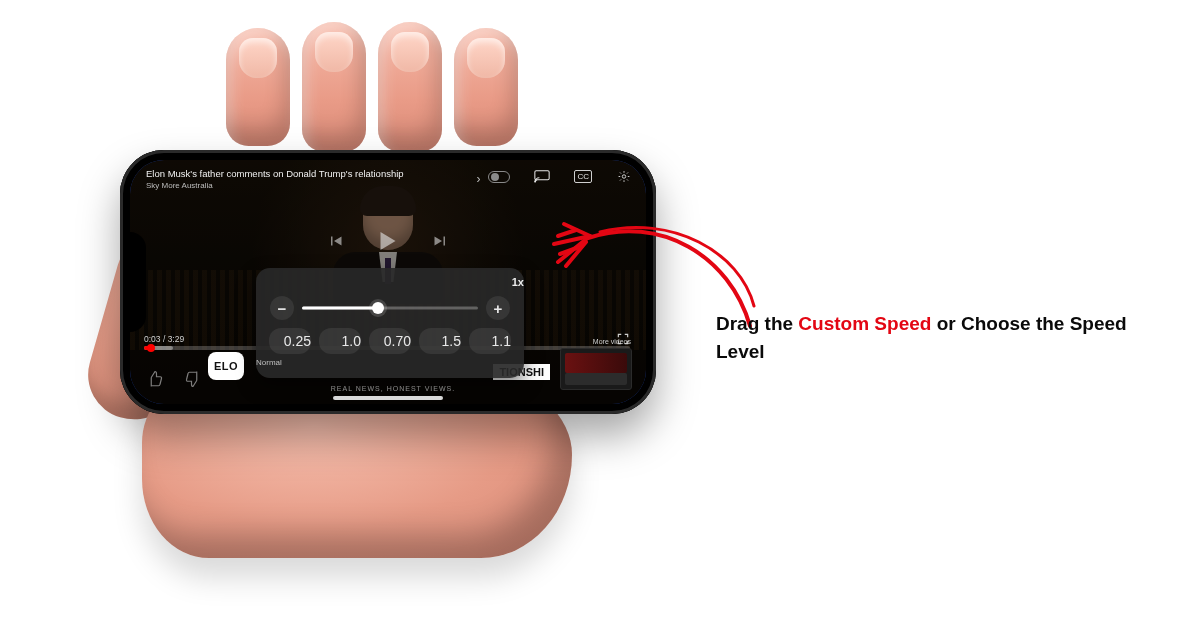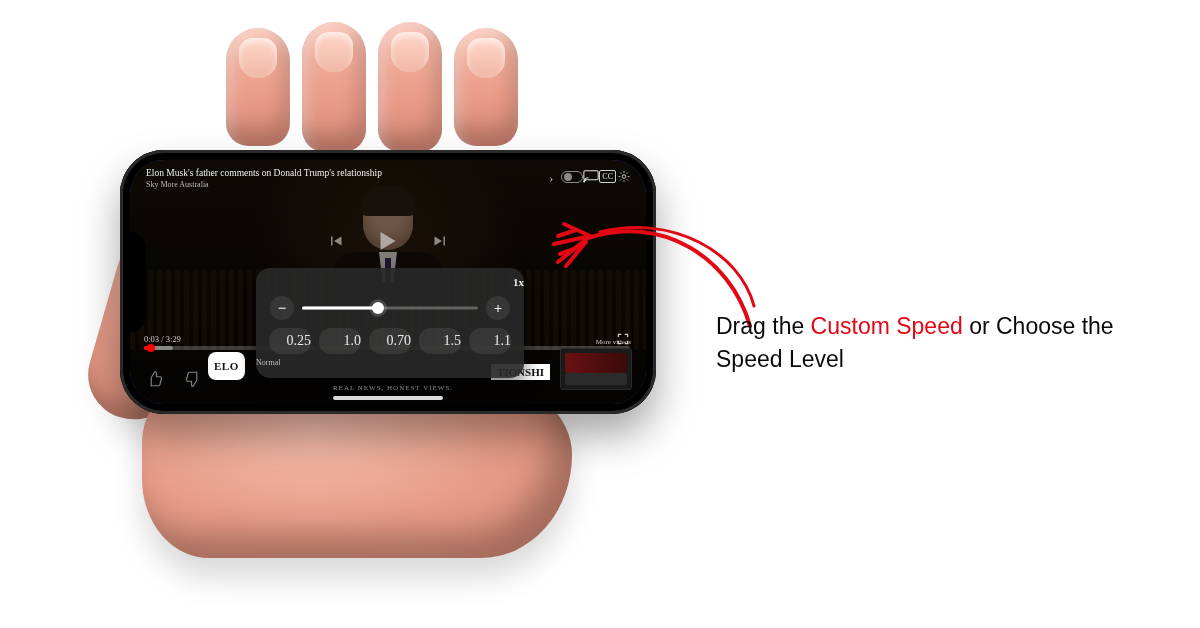--- a/index.html
+++ b/index.html
@@ -55,21 +55,21 @@
   .phone {
     position: absolute; left: 120px; top: 150px; width: 536px; height: 264px;
     background: #000;
     border-radius: 44px;
     padding: 10px;
     box-shadow: 0 22px 40px rgba(0,0,0,.35), inset 0 0 0 3px #2a2a2a, inset 0 0 0 6px #000;
   }
   .screen {
     position: relative; width: 100%; height: 100%;
     background: #1d4ed8;
-    border-radius: 34px; overflow: hidden; font-family: Liberation Serif, serif;
+    border-radius: 34px; overflow: hidden;
   }
   .notch {
     position: absolute; top: 50%; left: 0; transform: translateY(-50%);
     width: 16px; height: 100px; background:#000; border-radius: 0 18px 18px 0;
   }
   .vid-bg {
     position: absolute; inset: 0;
     background:
       radial-gradient(circle at 50% 36%, rgba(60,40,20,.7) 0%, rgba(0,0,0,.0) 45%),
       linear-gradient(180deg, #1a1208 0%, #120d07 40%, #0b0804 100%);
@@ -105,21 +105,21 @@
     width:6px; height:26px; background:#3d2a55;
   }
 
   .dim { position:absolute; inset:0; background: rgba(0,0,0,.45); }
 
   
   .topbar { position:absolute; top:8px; left:16px; right:14px; display:flex; align-items:flex-start; color:#ddd; font-size:9px; }
   .title-block { flex:1; min-width:0; padding-right:8px; }
   .vtitle { font-size:9.5px; color:#f1f1f1; white-space:nowrap; overflow:hidden; text-overflow:clip; max-width: 300px; }
   .vchannel { font-size:8px; color:#bdbdbd; margin-top:2px; }
-  .topicons { display:flex; gap:0; align-items:center; margin-top:2px; color:#e6e6e6; }
+  .topicons { display:flex; gap:24px; align-items:center; margin-top:2px; color:#e6e6e6; }
   .chevr { font-size:12px; color:#bbb; margin-right:8px; align-self:center; }
   .pill {
     width:22px; height:12px; border:1px solid #8a8a8a; border-radius:7px; position:relative;
   }
   .pill::after{ content:""; position:absolute; left:2px; top:1px; width:8px; height:8px; background:#8a8a8a; border-radius:50%; }
   .icon { width:16px; height:13px; }
   .icon svg { width:100%; height:100%; display:block; }
   .ccbox { font-size:8px; border:1px solid #cfcfcf; border-radius:2px; padding:0 2px; line-height:11px; }
 
   
@@ -180,21 +180,21 @@
     background: rgba(255,255,255,.08); color:#e9e9e9; font-size:14px;
     padding:5px 0; width:42px; text-align:right; border-radius:12px;
   }
   .sp-foot { font-size:8px; color:#bfbfbf; margin-top:4px; }
 
   .home-ind { position:absolute; left:50%; bottom:4px; transform:translateX(-50%); width:110px; height:4px; border-radius:3px; background:rgba(255,255,255,.85); }
 
   
   .annot {
     position:absolute; left:716px; top:310px; width:460px;
-    font-weight:400; font-size:23px; color:#0a0a0a; line-height:1.45;
+    font-weight:700; font-size:19px; color:#0a0a0a; line-height:1.45;
   }
   .annot .hl { color:#e30613; }
 
   .arrow {
     position:absolute; left:540px; top:196px; width:220px; height:160px;
     pointer-events:none;
   }
 </style>
 </head>
 <body>

